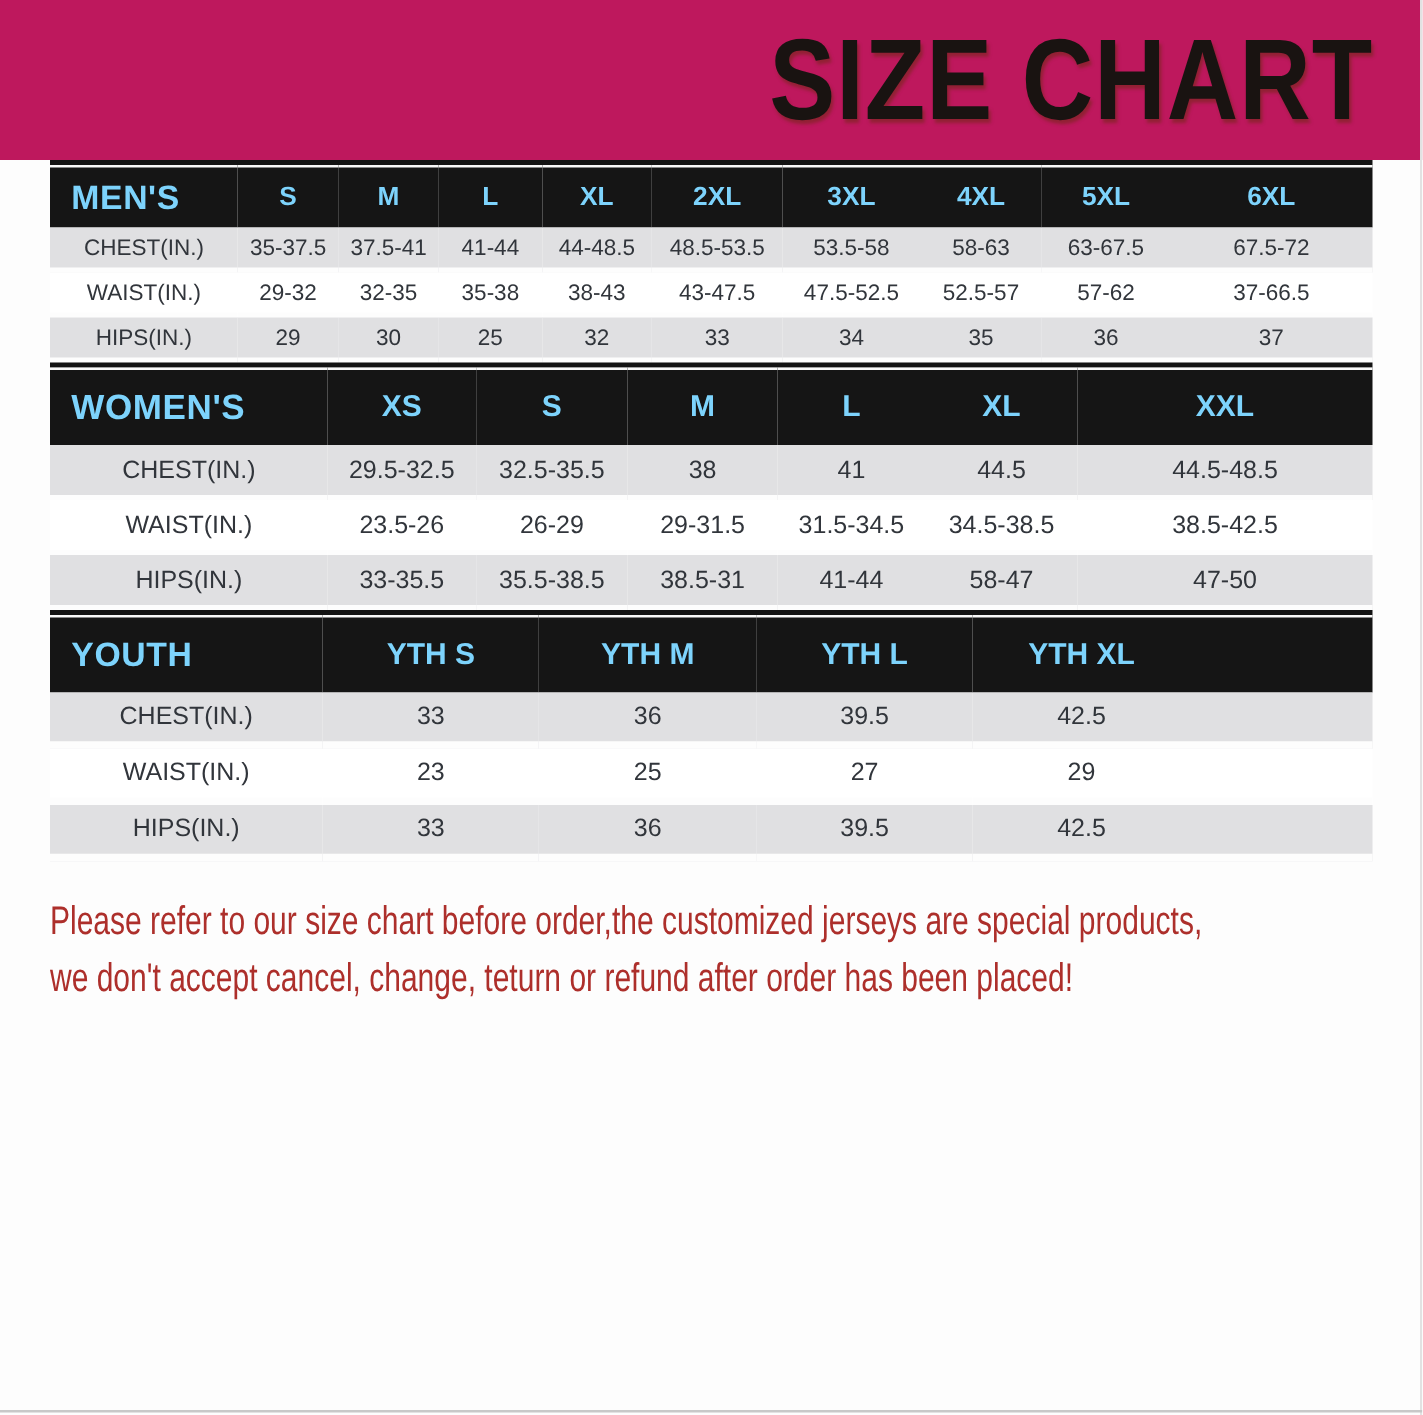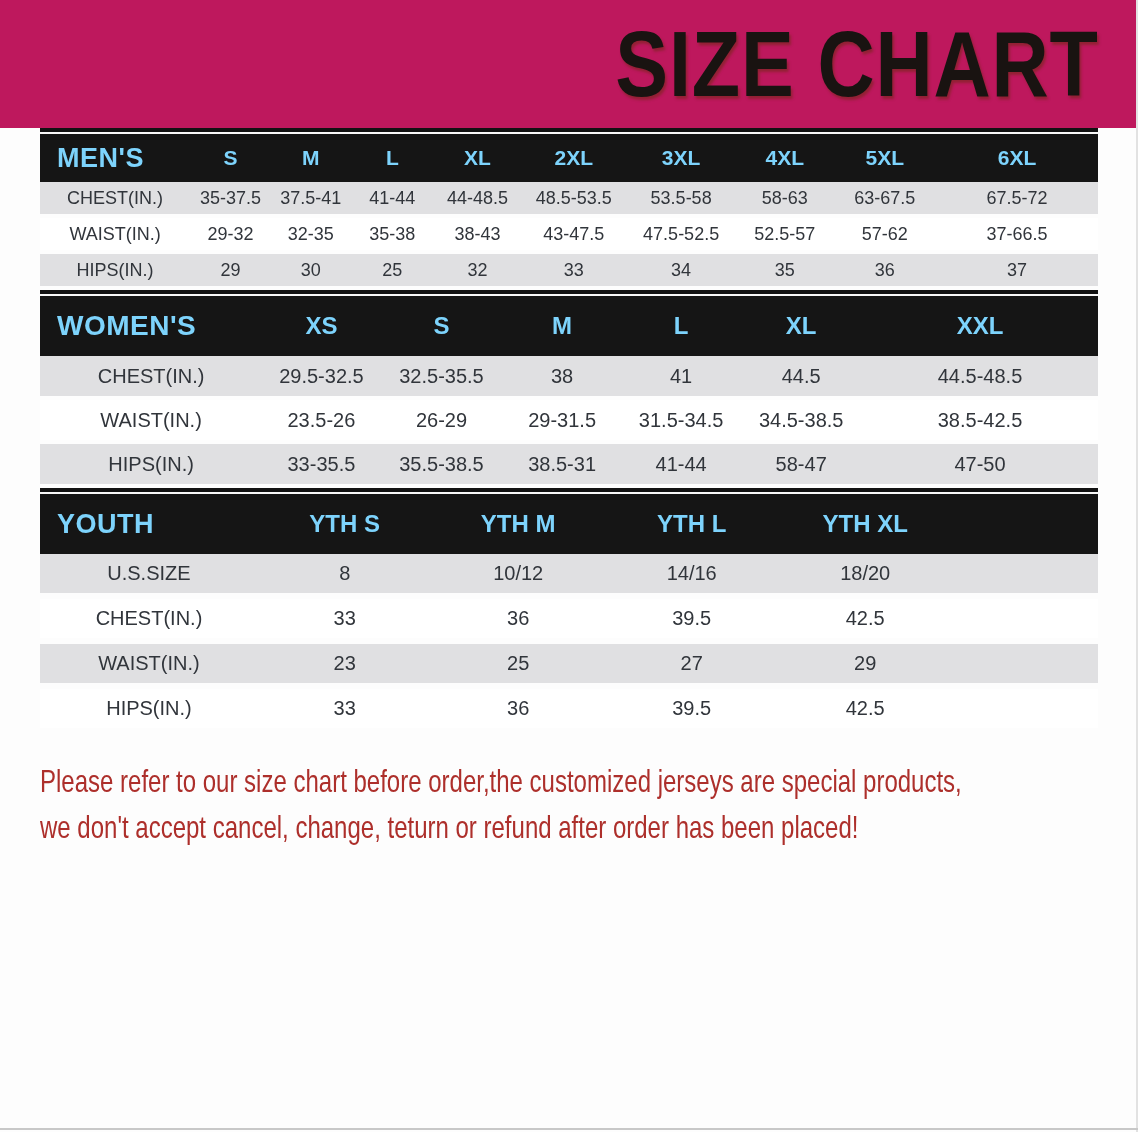--- a/index.html
+++ b/index.html
@@ -286,28 +286,20 @@
             <th>YOUTH</th>
             <th>YTH S</th>
             <th>YTH M</th>
             <th>YTH L</th>
             <th>YTH XL</th>
             <th></th>
           </tr>
         </thead>
         <tbody>
           <tr>
-            <th>U.S.SIZE</th>
-            <td>8</td>
-            <td>10/12</td>
-            <td>14/16</td>
-            <td>18/20</td>
-            <td></td>
-          </tr>
-          <tr>
             <th>CHEST(IN.)</th>
             <td>33</td>
             <td>36</td>
             <td>39.5</td>
             <td>42.5</td>
             <td></td>
           </tr>
           <tr>
             <th>WAIST(IN.)</th>
             <td>23</td>

